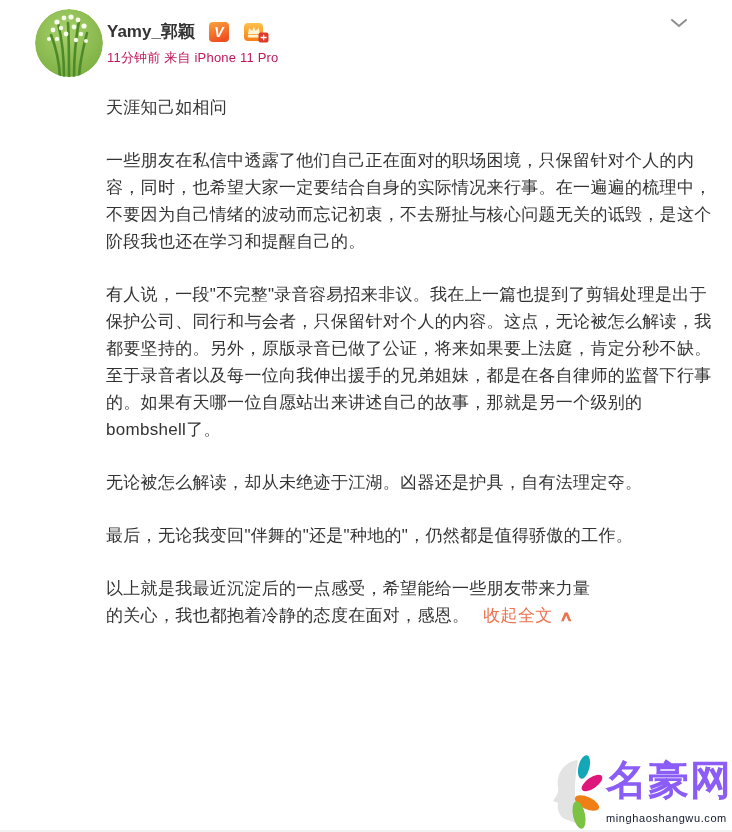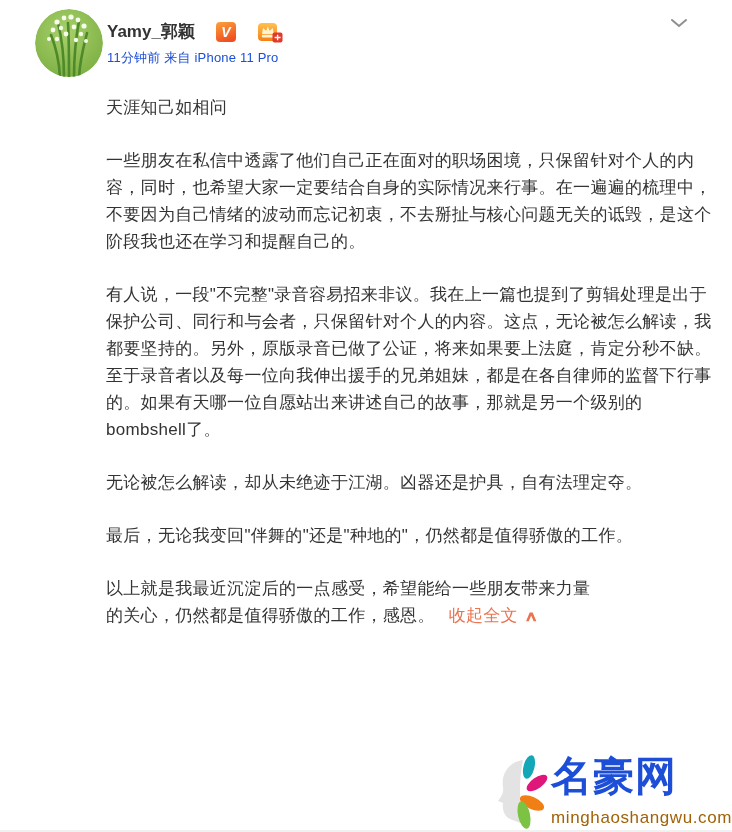--- a/index.html
+++ b/index.html
@@ -13,37 +13,37 @@
     overflow:hidden;
   }
   
   .avatar {
     position:absolute; left:35px; top:9px;
     width:68px; height:68px; border-radius:50%;
     overflow:hidden; cursor:pointer;
   }
   .author-row {
     position:absolute; left:107px; top:20px;
-    display:flex; align-items:center; gap:21px;
+    display:flex; align-items:center; gap:14px;
     height:24px;
   }
   .author {
     font-size:17px; font-weight:bold; color:#333;
     cursor:pointer; line-height:24px;
   }
   .v-badge {
     display:inline-flex; align-items:center; justify-content:center;
     width:20px; height:20px; border-radius:4px;
     background:linear-gradient(160deg,#fba33b 0%,#f04f21 85%);
     color:#fff; font-weight:900; font-style:italic; font-size:14px;
   }
   .member-badge { display:inline-block; width:26px; height:22px; }
   .meta {
     position:absolute; left:107px; top:49px;
-    font-size:13px; color:#1d4ed8; letter-spacing:0.2px;
+    font-size:13px; color:#be185d; letter-spacing:0.2px;
   }
   .chevron {
     position:absolute; right:44px; top:14px; cursor:pointer;
   }
   
   .content {
     position:absolute; left:106px; top:78px;
     width:608px;
     font-size:17px; line-height:27px; letter-spacing:0.3px;
     color:#333;
@@ -59,25 +59,25 @@
     font-size:14px; font-weight:bold; transform:scaleX(1.4);
   }
   
   .watermark {
     position:absolute; right:0; bottom:2px;
     display:flex; align-items:center;
     pointer-events:none;
   }
   .wm-text { display:flex; flex-direction:column; align-items:flex-start; }
   .wm-name {
-    font-size:41px; font-weight:bold; color:#1d4ed8;
+    font-size:41px; font-weight:bold; color:#8b5cf6;
     letter-spacing:1px; line-height:44px;
   }
   .wm-url {
-    font-size:17px; color:#a16207; letter-spacing:0.6px; margin-top:10px;
+    font-size:11px; color:#0f172a; letter-spacing:0.6px; margin-top:10px;
   }
   .bottom-divider {
     position:absolute; left:0; right:0; bottom:0;
     height:2px; background:#f1f1f1;
   }
 </style>
 </head>
 <body>
 
 <div class="page">
@@ -146,21 +146,21 @@
   </div>
 
   <div class="content">
     <p>天涯知己如相问</p>
     <p>一些朋友在私信中透露了他们自己正在面对的职场困境，只保留针对个人的内容，同时，也希望大家一定要结合自身的实际情况来行事。在一遍遍的梳理中，不要因为自己情绪的波动而忘记初衷，不去掰扯与核心问题无关的诋毁，是这个阶段我也还在学习和提醒自己的。</p>
     <p>有人说，一段"不完整"录音容易招来非议。我在上一篇也提到了剪辑处理是出于保护公司、同行和与会者，只保留针对个人的内容。这点，无论被怎么解读，我都要坚持的。另外，原版录音已做了公证，将来如果要上法庭，肯定分秒不缺。至于录音者以及每一位向我伸出援手的兄弟姐妹，都是在各自律师的监督下行事的。如果有天哪一位自愿站出来讲述自己的故事，那就是另一个级别的bombshell了。</p>
     <p>无论被怎么解读，却从未绝迹于江湖。凶器还是护具，自有法理定夺。</p>
     <p>最后，无论我变回"伴舞的"还是"种地的"，仍然都是值得骄傲的工作。</p>
     <div>
       <span class="closing-line">以上就是我最近沉淀后的一点感受，希望能给一些朋友带来力量</span>
-      <span class="closing-line"><span>的关心，仍然都是值得骄傲的工作，感恩。</span><a class="collapse"><span>收起全文</span><span class="caret">∧</span></a></span>
+      <span class="closing-line"><span>的关心，我也都抱着冷静的态度在面对，感恩。</span><a class="collapse"><span>收起全文</span><span class="caret">∧</span></a></span>
     </div>
   </div>
 
   <div class="watermark">
     <svg width="58" height="78" viewBox="0 0 58 78">
       <path d="M30 8 C15 10 8 23 10 35 C11 41 8 45 5 49 L10 51 C9 57 11 64 17 67 L30 72 C26 51 26 28 30 8 Z" fill="#e3e3e3"></path>
       <ellipse cx="36" cy="15" rx="5.5" ry="12" fill="#14a7b8" transform="rotate(14 36 15)"></ellipse>
       <ellipse cx="44" cy="31" rx="5.5" ry="12" fill="#e0177b" transform="rotate(55 44 31)"></ellipse>
       <ellipse cx="39" cy="51" rx="6" ry="13" fill="#f07f16" transform="rotate(115 39 51)"></ellipse>
       <ellipse cx="31" cy="63" rx="6" ry="14" fill="#7cc243" transform="rotate(168 31 63)"></ellipse>

